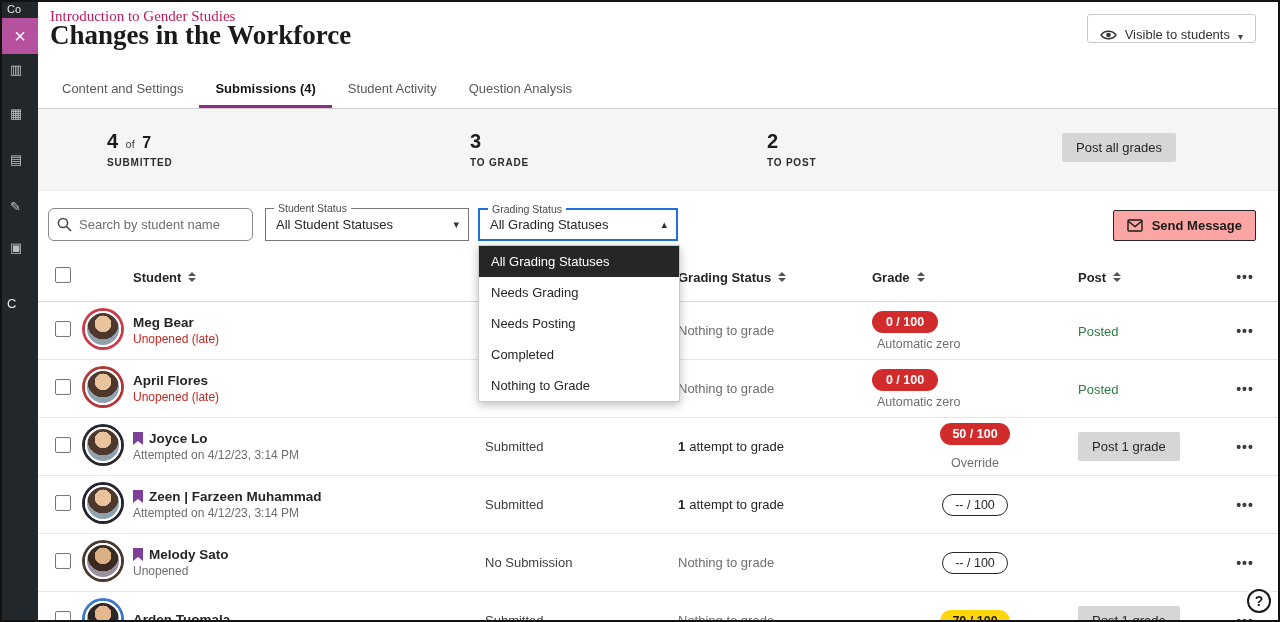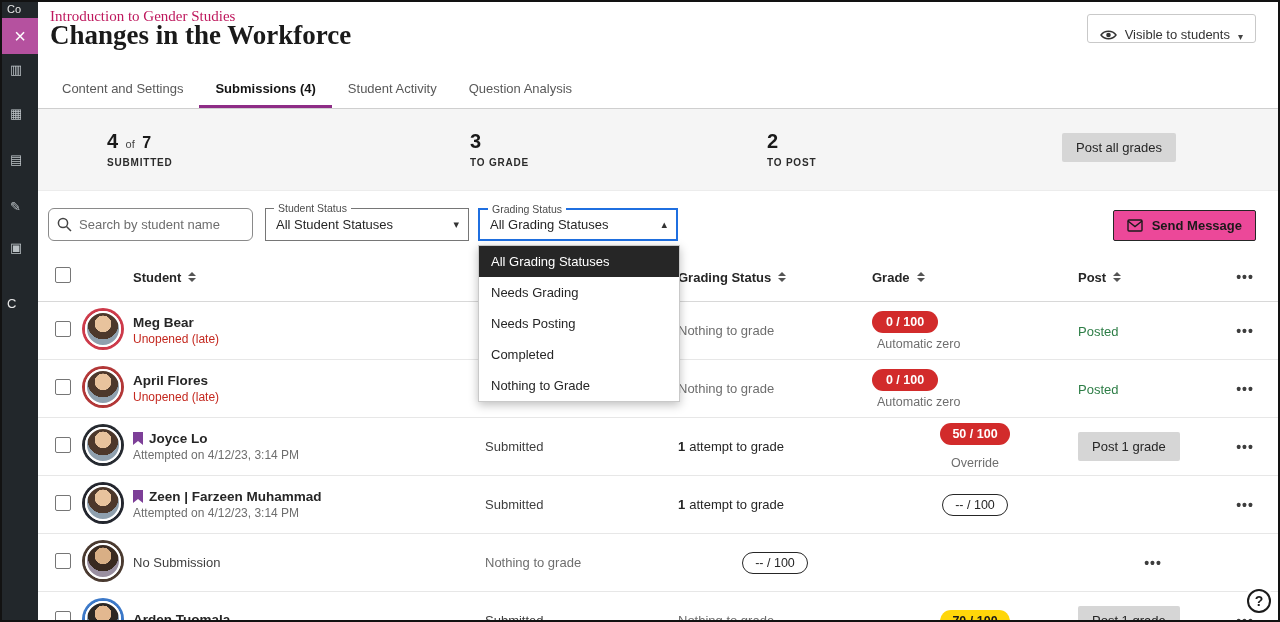--- a/index.html
+++ b/index.html
@@ -44,21 +44,21 @@
   .search-input { width:100%; height:100%; border:1px solid #8a8a8a; border-radius:6px; padding:0 8px 0 30px; font-size:13px; color:#000000; font-family:Liberation Sans, sans-serif; }
   .search-input::placeholder { color:#6e6e6e; }
   .field { position:relative; height:33px; border:1px solid #767676; border-radius:0; background:#fff; cursor:pointer; }
   .field .flabel { position:absolute; top:-7px; left:8px; background:#fff; padding:0 4px; font-size:10.5px; color:#4c4c4c; }
   .field .fvalue { display:block; line-height:31px; padding-left:10px; font-size:13px; color:#262626; white-space:nowrap; }
   .field .fcaret { position:absolute; right:9px; top:9px; font-size:11px; color:#333; }
   .f-student { margin-left:12px; width:204px; }
   .f-grading { margin-left:9px; width:200px; border:2px solid #1f6fe0; }
   .f-grading .fvalue { line-height:29px; }
   .f-grading .fcaret { top:8px; }
-  .send-msg { margin-left:auto; height:31px; display:flex; align-items:center; gap:9px; background:#ec4899; border:1px solid #262626; border-radius:2px; padding:0 13px; font-size:13px; font-weight:600; color:#1a1a1a; cursor:pointer; font-family:inherit; }
+  .send-msg { margin-left:auto; height:31px; display:flex; align-items:center; gap:9px; background:#fca5a5; border:1px solid #262626; border-radius:2px; padding:0 13px; font-size:13px; font-weight:600; color:#1a1a1a; cursor:pointer; font-family:inherit; }
 
   .gmenu { position:absolute; top:calc(100% + 6px); left:-2px; width:202px; background:#fff; border:1px solid #c9c9c9; box-shadow:0 3px 9px rgba(0,0,0,.25); z-index:30; }
   .gmenu .opt { height:31px; line-height:31px; padding:0 12px; font-size:13px; color:#262626; cursor:pointer; white-space:nowrap; }
   .gmenu .opt.selected { background:#262626; color:#fff; }
 
   
   .table { margin-top:12px; }
   .thead, .trow { display:grid; grid-template-columns:30px 48px 352px 193px 194px 206px 150px 1fr; align-items:center; padding:0 16px 0 17px; }
   .thead { height:49px; border-bottom:1px solid #d8d8d8; }
   .th { display:flex; align-items:center; font-size:13px; font-weight:700; color:#262626; cursor:pointer; }
@@ -306,20 +306,27 @@
         <span class="c-grade inline">
           <span class="pill outline">-- / 100</span>
         </span>
         <span></span>
         <span class="c-menu"><button class="dots">•••</button></span>
       </div>
 
       <div class="trow">
         <span><span class="checkbox"></span></span>
         <span><span class="avatar av4"></span></span>
+        <span class="c-student">
+          <span class="nameline">
+            <span class="flag"></span>
+            <span class="sname">Melody Sato</span>
+          </span>
+          <span class="sstatus">Unopened</span>
+        </span>
         <span class="c-sub">No Submission</span>
         <span class="c-grading muted">Nothing to grade</span>
         <span class="c-grade inline">
           <span class="pill outline">-- / 100</span>
         </span>
         <span></span>
         <span class="c-menu"><button class="dots">•••</button></span>
       </div>
 
       <div class="trow">

